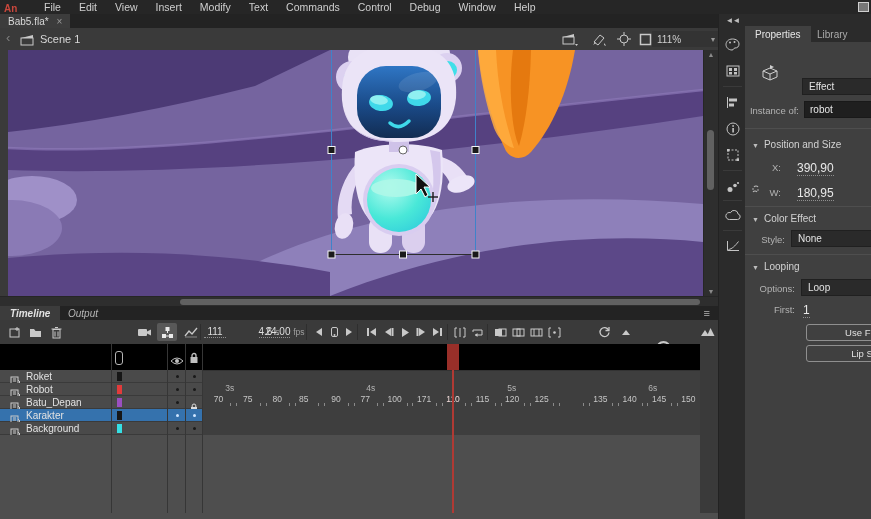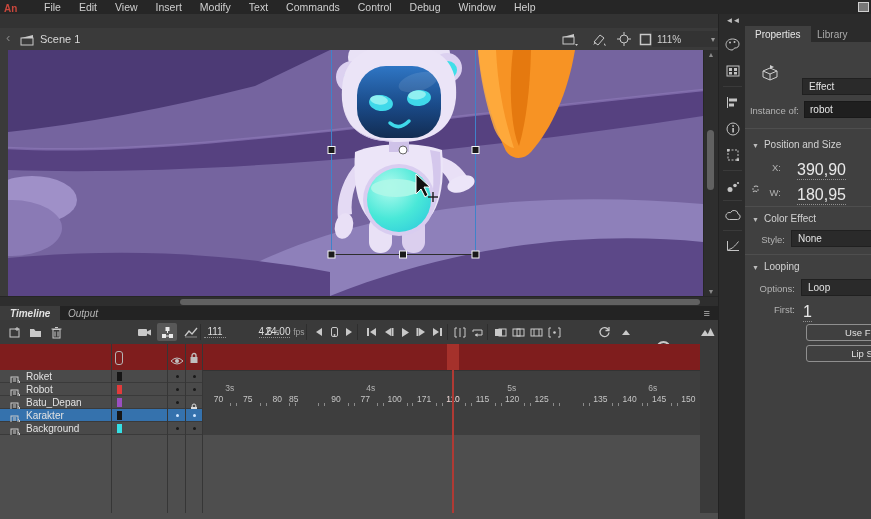--- a/index.html
+++ b/index.html
@@ -42,21 +42,21 @@
   .tb{position:absolute;top:4px;width:16px;height:16px;display:flex;align-items:center;justify-content:center;}
   .tb svg{display:block;}
   .tbsep{position:absolute;top:4px;width:1px;height:16px;background:#2e2e2e;}
   .counter{position:absolute;top:6px;font-size:10px;color:#dedede;text-align:center;}
   .hot{border-bottom:1px dotted #8f8f8f;}
   .counter .unit{color:#9f9f9f;font-size:8.5px;}
   #parent-box{background:#585858;border-radius:2px;}
   #tl-slider-track{position:absolute;left:634px;top:26px;width:64px;height:2px;background:#6b6b6b;border-radius:1px;}
   #tl-slider-knob{position:absolute;left:656px;top:21px;width:11px;height:11px;border:2px solid #c9c9c9;border-radius:50%;background:#3a3a3a;}
   
-  #tl-header{position:absolute;left:0;top:38px;width:718px;height:26px;background:#7f1d1d;border-bottom:1px solid #333;}
+  #tl-header{position:absolute;left:0;top:38px;width:718px;height:26px;background:#000000;border-bottom:1px solid #333;}
   .colsep{position:absolute;top:38px;width:1px;height:169px;background:#363636;}
   #ruler{position:absolute;left:203px;top:38px;width:497px;height:26px;overflow:hidden;}
   .sec-lbl{position:absolute;top:1px;font-size:8.5px;color:#b4b4b4;}
   .fnum{position:absolute;top:12px;font-size:8.5px;color:#c6c6c6;z-index:3;}
   .fnum.on-ph{color:#f2dcda;}
   .tick{position:absolute;top:21px;width:1px;height:3px;background:#8a8a8a;}
   
   #layers-left{position:absolute;left:0;top:64px;width:203px;}
   .lrow{position:absolute;left:0;width:203px;height:13px;background:#4a4a4a;border-bottom:1px solid #3a3a3a;box-sizing:border-box;}
   .lrow.sel{background:#3572ad;}
@@ -77,21 +77,21 @@
   #dock .collapse{position:absolute;left:0;top:2px;width:27px;text-align:center;font-size:8px;color:#bdbdbd;letter-spacing:-1px;}
   .dock-ico{position:absolute;left:5px;width:17px;height:17px;display:flex;align-items:center;justify-content:center;}
   .dock-sep{position:absolute;left:4px;width:19px;height:1px;background:#3a3a3a;}
   
   #props{left:745px;top:14px;width:126px;height:505px;background:#2b2b2b;}
   #props-tabs{position:absolute;left:0;top:12px;width:126px;height:16px;}
   .p-tab{position:absolute;top:0;height:16px;display:flex;align-items:center;padding:0 10px;font-size:10px;color:#ababab;}
   .p-tab.active{background:#404040;color:#e6e6e6;}
   #props-body{position:absolute;left:0;top:28px;width:126px;height:477px;background:#404040;}
   .pp-label{position:absolute;font-size:9.5px;color:#b2b2b2;text-align:right;}
-  .pp-value{position:absolute;font-size:16px;color:#e8e8e8;}
+  .pp-value{position:absolute;font-size:12px;color:#e8e8e8;}
   .pp-field{position:absolute;height:15px;background:#1f1f1f;border:1px solid #191919;color:#e8e8e8;
             font-size:10px;display:flex;align-items:center;padding:0 5px;}
   .pp-drop{position:absolute;height:15px;background:#2a2a2a;border:1px solid #202020;color:#e2e2e2;
            font-size:10px;display:flex;align-items:center;padding:0 6px;}
   .pp-sec{position:absolute;left:7px;font-size:10px;color:#d2d2d2;}
   .pp-sec .tri{font-size:7px;color:#bdbdbd;margin-right:5px;}
   .pp-div{position:absolute;left:0;width:126px;height:1px;background:#4e4e4e;}
   .pp-btn{position:absolute;left:61px;width:110px;height:15px;border:1px solid #8f8f8f;border-radius:3px;
           font-size:9.5px;color:#e0e0e0;display:flex;align-items:center;justify-content:center;background:transparent;}
 </style>
@@ -111,20 +111,26 @@
         <span class="menu-item">Text</span>
         <span class="menu-item">Commands</span>
         <span class="menu-item">Control</span>
         <span class="menu-item">Debug</span>
         <span class="menu-item">Window</span>
         <span class="menu-item">Help</span>
       </span>
   </div>
   <div id="win-ctl"></div>
 
+  <div class="abs" id="doc-bar">
+    <div class="doc-tab">
+      <span class="lbl">Bab5.fla*</span>
+      <span class="x">×</span>
+    </div>
+  </div>
 
   <div class="abs" id="scene-bar">
     <span class="abs" id="scene-back">‹</span>
     <span class="abs sb-ico" style="left:20px;">
       <svg width="14" height="12" viewBox="0 0 14 12">
           <rect x="1" y="4" width="12" height="7" fill="none" stroke="#c9c9c9"></rect>
           <path d="M1 4 L13 1 L13 4 Z" fill="#c9c9c9"></path>
         </svg>
     </span>
     <span class="abs" id="scene-name">Scene 1</span>
@@ -434,21 +440,21 @@
           <span class="sec-lbl" style="left: 445.25px;">6s</span>
           <span class="fnum" style="left: 10.7px;">70</span>
           <span class="tick" style="left: 27.25px;"></span>
           <span class="tick" style="left: 33.125px;"></span>
           <span class="fnum" style="left: 40.075px;">75</span>
           <span class="tick" style="left: 56.625px;"></span>
           <span class="tick" style="left: 62.5px;"></span>
           <span class="fnum" style="left: 69.45px;">80</span>
           <span class="tick" style="left: 86px;"></span>
           <span class="tick" style="left: 91.875px;"></span>
-          <span class="fnum" style="left: 86px;">85</span>
+          <span class="fnum" style="left: 96px;">85</span>
           <span class="tick" style="left: 115.375px;"></span>
           <span class="tick" style="left: 121.25px;"></span>
           <span class="fnum" style="left: 128.2px;">90</span>
           <span class="tick" style="left: 144.75px;"></span>
           <span class="tick" style="left: 150.625px;"></span>
           <span class="fnum" style="left: 157.575px;">77</span>
           <span class="tick" style="left: 174.125px;"></span>
           <span class="tick" style="left: 180px;"></span>
           <span class="fnum" style="left: 184.55px;">100</span>
           <span class="tick" style="left: 203.5px;"></span>

